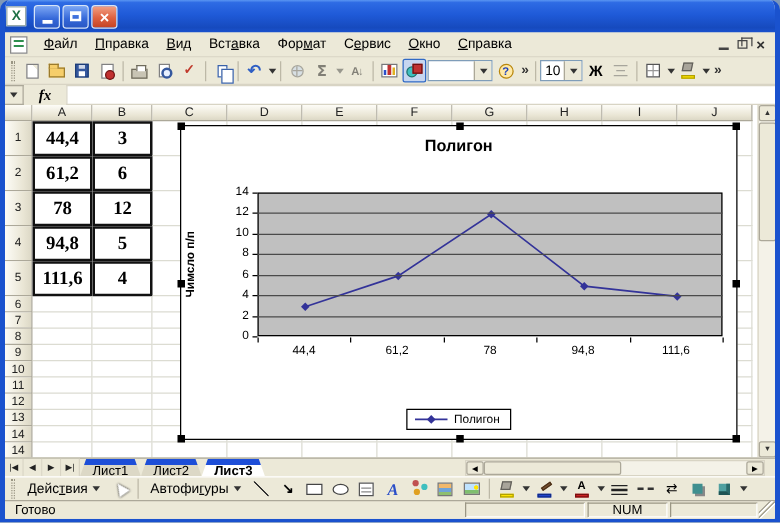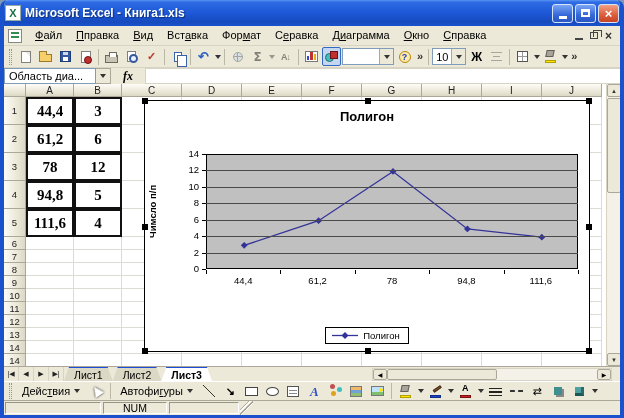--- a/index.html
+++ b/index.html
@@ -139,21 +139,21 @@
   .c-ylabel{position:absolute;left:2px;top:53px;height:115px;width:14px;writing-mode:vertical-rl;transform:rotate(180deg);
      text-align:center;font-weight:bold;font-size:9.5px;}
   .c-xlabel{position:absolute;left:61px;width:372px;top:198px;text-align:center;font-weight:bold;font-size:10px;}
   .legend{position:absolute;left:0;right:0;top:226px;display:flex;justify-content:center;}
   .legend .lbox{border:1px solid #000;background:#fff;padding:2px 8px 2px 5px;display:flex;align-items:center;gap:4px;font-size:9.5px;}
   .handle{position:absolute;width:6px;height:6px;background:#000;}
   
   .tabrow{position:absolute;left:0;right:0;top:366px;height:15px;background:#ECE9D8;border-top:1px solid #ACA899;display:flex;align-items:stretch;}
   .tnav{width:15px;display:flex;align-items:center;justify-content:center;font-size:7px;color:#222;border-right:1px solid #D8D4C4;flex:0 0 auto;background:#ECE9D8;}
   .tab{padding:1px 10px 0 10px;display:flex;align-items:center;font-size:10.5px;flex:0 0 auto;
-     clip-path:polygon(5px 0,calc(100% - 5px) 0,100% 100%,0 100%);background:#DCD8C6;border-top:1px solid #1d4ed8;}
+     clip-path:polygon(5px 0,calc(100% - 5px) 0,100% 100%,0 100%);background:#DCD8C6;border-top:5px solid #1d4ed8;}
   .tab.active{background:#fff;font-weight:bold;}
   .hscroll{position:absolute;right:8px;top:1px;height:13px;left:368px;background:#F4F2E8;border:1px solid #D8D4C4;display:flex;}
   .hbtn{width:14px;height:100%;background:#ECE9D8;border:1px solid #ACA899;border-radius:2px;display:flex;align-items:center;justify-content:center;font-size:6px;flex:0 0 auto;}
   .hthumb{width:110px;height:100%;background:#ECE9D8;border:1px solid #ACA899;border-radius:2px;flex:0 0 auto;}
   
   .drawbar{position:absolute;left:0;right:0;top:381px;height:19px;background:#ECE9D8;border-top:1px solid #fff;display:flex;align-items:center;gap:2px;padding:0 2px;}
   .dbtn{display:flex;align-items:center;gap:3px;padding:1px 4px;border:1px solid transparent;white-space:nowrap;}
   .dbtn u{text-decoration:underline;}
   .i-pointer{width:0;height:0;border-left:5px solid transparent;border-right:5px solid transparent;border-bottom:10px solid #fff;
      transform:rotate(-35deg);filter:drop-shadow(0 0 1px #000);}
@@ -190,41 +190,39 @@
   .st-grip{width:13px;background:
      linear-gradient(135deg,transparent 0 6px,#ACA899 6px 7px,#fff 7px 8px,transparent 8px 9px,#ACA899 9px 10px,#fff 10px 11px,transparent 11px);}
 </style>
 </head>
 <body>
 
 <div class="win">
 
   <div class="titlebar">
     <span class="appicon">X</span>
-    <span class="ttl">Microsoft Excel - Книга1.xls</span>
     <span class="tbtn min">
         <span class="glyph-min"></span>
       </span>
     <span class="tbtn max">
         <span class="glyph-max"></span>
       </span>
     <span class="tbtn close">
         <span class="glyph-x">×</span>
       </span>
   </div>
 
   <div class="menubar">
     <span class="docicon"></span>
     <span class="mitem"><span></span><u>Ф</u><span>айл</span></span>
     <span class="mitem"><span></span><u>П</u><span>правка</span></span>
     <span class="mitem"><span></span><u>В</u><span>ид</span></span>
     <span class="mitem"><span>Вст</span><u>а</u><span>вка</span></span>
     <span class="mitem"><span>Фор</span><u>м</u><span>ат</span></span>
-    <span class="mitem"><span>С</span><u>е</u><span>равка</span></span>
-    <span class="mitem"><span>Д</span><u>и</u><span>аграмма</span></span>
+    <span class="mitem"><span>С</span><u>е</u><span>рвис</span></span>
     <span class="mitem"><span></span><u>О</u><span>кно</span></span>
     <span class="mitem"><span></span><u>С</u><span>правка</span></span>
     <span class="menuwin">
       <span class="mw-min"></span>
       <span class="mw-rest"></span>
       <span class="mw-x">×</span>
     </span>
   </div>
 
   <div class="toolbar">
@@ -314,21 +312,20 @@
         <span class="cicon">
           <span class="i-bucket"></span>
           <span class="cbar yellow"></span>
         </span>
       </span>
     <span class="dd"></span>
     <span class="chev"></span>
   </div>
 
   <div class="fbar">
-    <span class="namebox">Область диа...</span>
     <span class="nbtn">
         <span class="dd" style="margin:0"></span>
       </span>
     <span class="fx">fx</span>
     <span class="ffield"></span>
   </div>
 
   <div class="sheet">
     <div id="grid">
         <div class="hrow">
@@ -704,18 +701,19 @@
     <span class="tb">
         <span class="i-shadow"></span>
       </span>
     <span class="tb">
         <span class="i-3d"></span>
       </span>
     <span class="dd"></span>
   </div>
 
   <div class="statusbar">
+    <span class="st-ready">Готово</span>
     <span class="st-cell" style="width:96px"></span>
     <span class="st-cell" style="width:64px">NUM</span>
     <span class="st-cell" style="width:70px"></span>
     <span class="st-grip"></span>
   </div>
 </div>
 
 </body></html>

